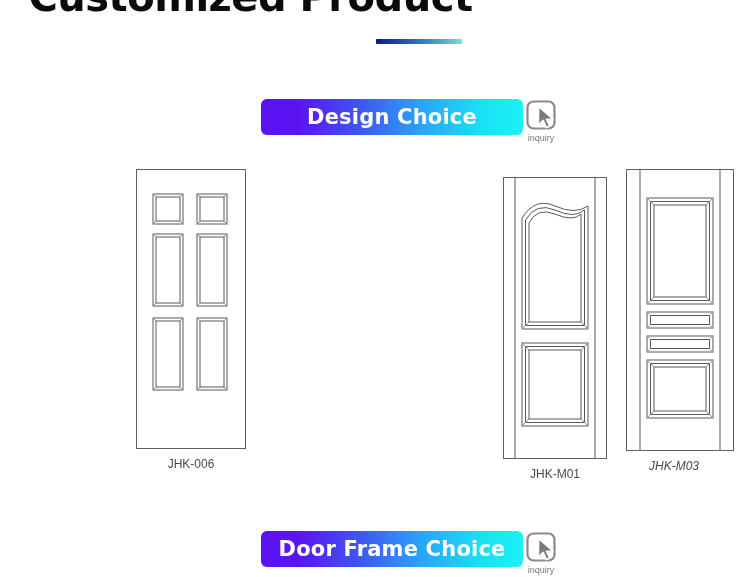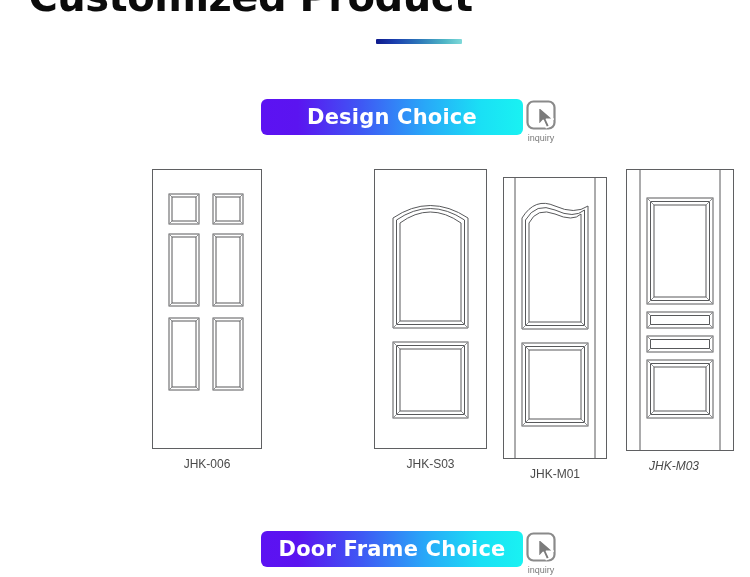--- a/index.html
+++ b/index.html
@@ -138,21 +138,21 @@
         <path d="M13.5 7.5 L13.5 26.5 L18.2 21.3 L21.4 28.6 L24.6 27.0 L21.4 20.2 L28.2 20.2 Z" fill="#7b7b7b" stroke="#ffffff" stroke-width="1.6" stroke-linejoin="round"></path>
       </svg>
     </span>
     <span class="inquiry-label">inquiry</span>
   </div>
 </div>
 
 <div class="door-grid">
 
 
-  <div class="door-cell" style="left:152px; width:110px;">
+  <div class="door-cell" style="left:136px; width:110px;">
     <div class="door-card" style="width:110px;">
       <svg class="door-svg" width="108" height="278" viewBox="0 0 108 278">
         <g fill="none" stroke="#58595b" stroke-width="1">
 
           <rect x="16" y="24" width="30" height="30"></rect>
           <rect x="19" y="27" width="24" height="24"></rect>
           <path d="M16 24 L19 27 M46 24 L43 27 M16 54 L19 51 M46 54 L43 51" stroke="#8c8d8f"></path>
 
           <rect x="60" y="24" width="30" height="30"></rect>
           <rect x="63" y="27" width="24" height="24"></rect>
@@ -173,39 +173,20 @@
           <rect x="60" y="148" width="30" height="72"></rect>
           <rect x="63" y="151" width="24" height="66"></rect>
           <path d="M60 148 L63 151 M90 148 L87 151 M60 220 L63 217 M90 220 L87 217" stroke="#8c8d8f"></path>
         </g>
       </svg>
     </div>
     <div class="door-label" style="top:288px;">JHK-006</div>
   </div>
 
 
-  <div class="door-cell" style="left:374px; width:113px;">
-    <div class="door-card" style="width:113px;">
-      <svg class="door-svg" width="111" height="278" viewBox="0 0 111 278">
-        <g fill="none" stroke="#58595b" stroke-width="1">
-
-          <path d="M18 158 L18 48 Q55 23 93 48 L93 158 Z"></path>
-          <path d="M21.5 154.5 L21.5 50 Q55 27 89.5 50 L89.5 154.5 Z"></path>
-          <path d="M25 151 L25 53 Q55 31 86 53 L86 151 Z"></path>
-          <path d="M18 158 L25 151 M93 158 L86 151" stroke="#8c8d8f"></path>
-
-          <rect x="18" y="172" width="75" height="76"></rect>
-          <rect x="21.5" y="175.5" width="68" height="69"></rect>
-          <rect x="25" y="179" width="61" height="62"></rect>
-          <path d="M18 172 L25 179 M93 172 L86 179 M18 248 L25 241 M93 248 L86 241" stroke="#8c8d8f"></path>
-        </g>
-      </svg>
-    </div>
-    <div class="door-label" style="top:288px;">JHK-S03</div>
-  </div>
 
   <div class="door-cell" style="left:503px; width:104px;margin-top:8px;">
     <div class="door-card" style="width:104px; height:282px;">
       <svg class="door-svg" width="102" height="280" viewBox="0 0 102 280">
         <g fill="none" stroke="#58595b" stroke-width="1">
 
           <path d="M11 0 L11 280 M91 0 L91 280"></path>
 
           <path d="M18 151 L18 40 Q31 19 51 28 Q71 37 84 28 L84 151 Z"></path>
           <path d="M21.5 147.5 L21.5 42 Q32 24 51 32 Q70 41 80.5 32 L80.5 147.5 Z"></path>

